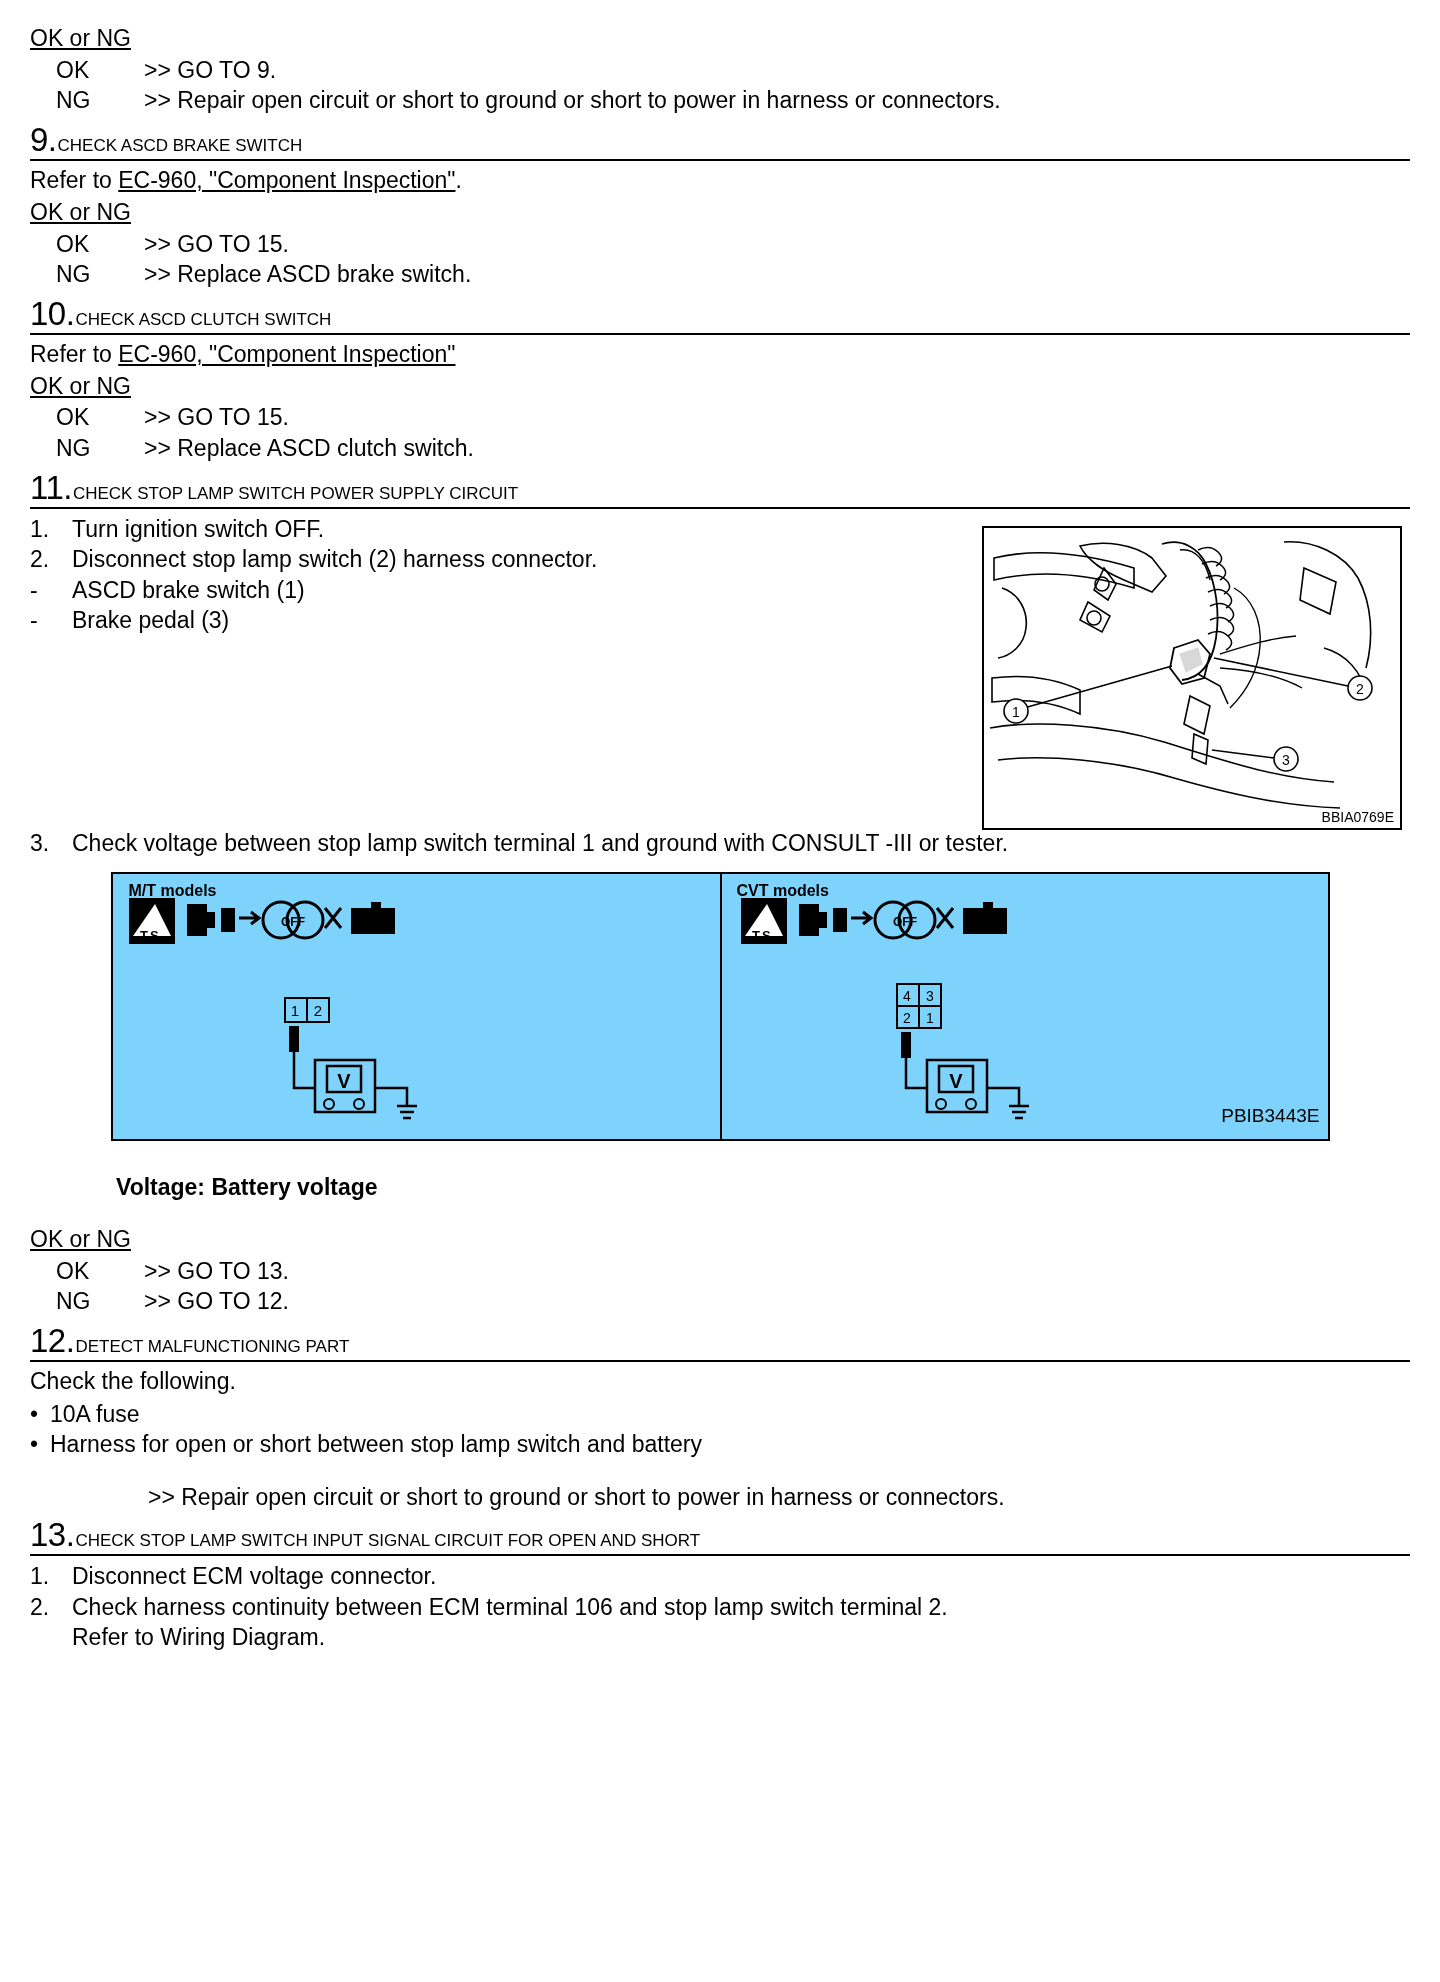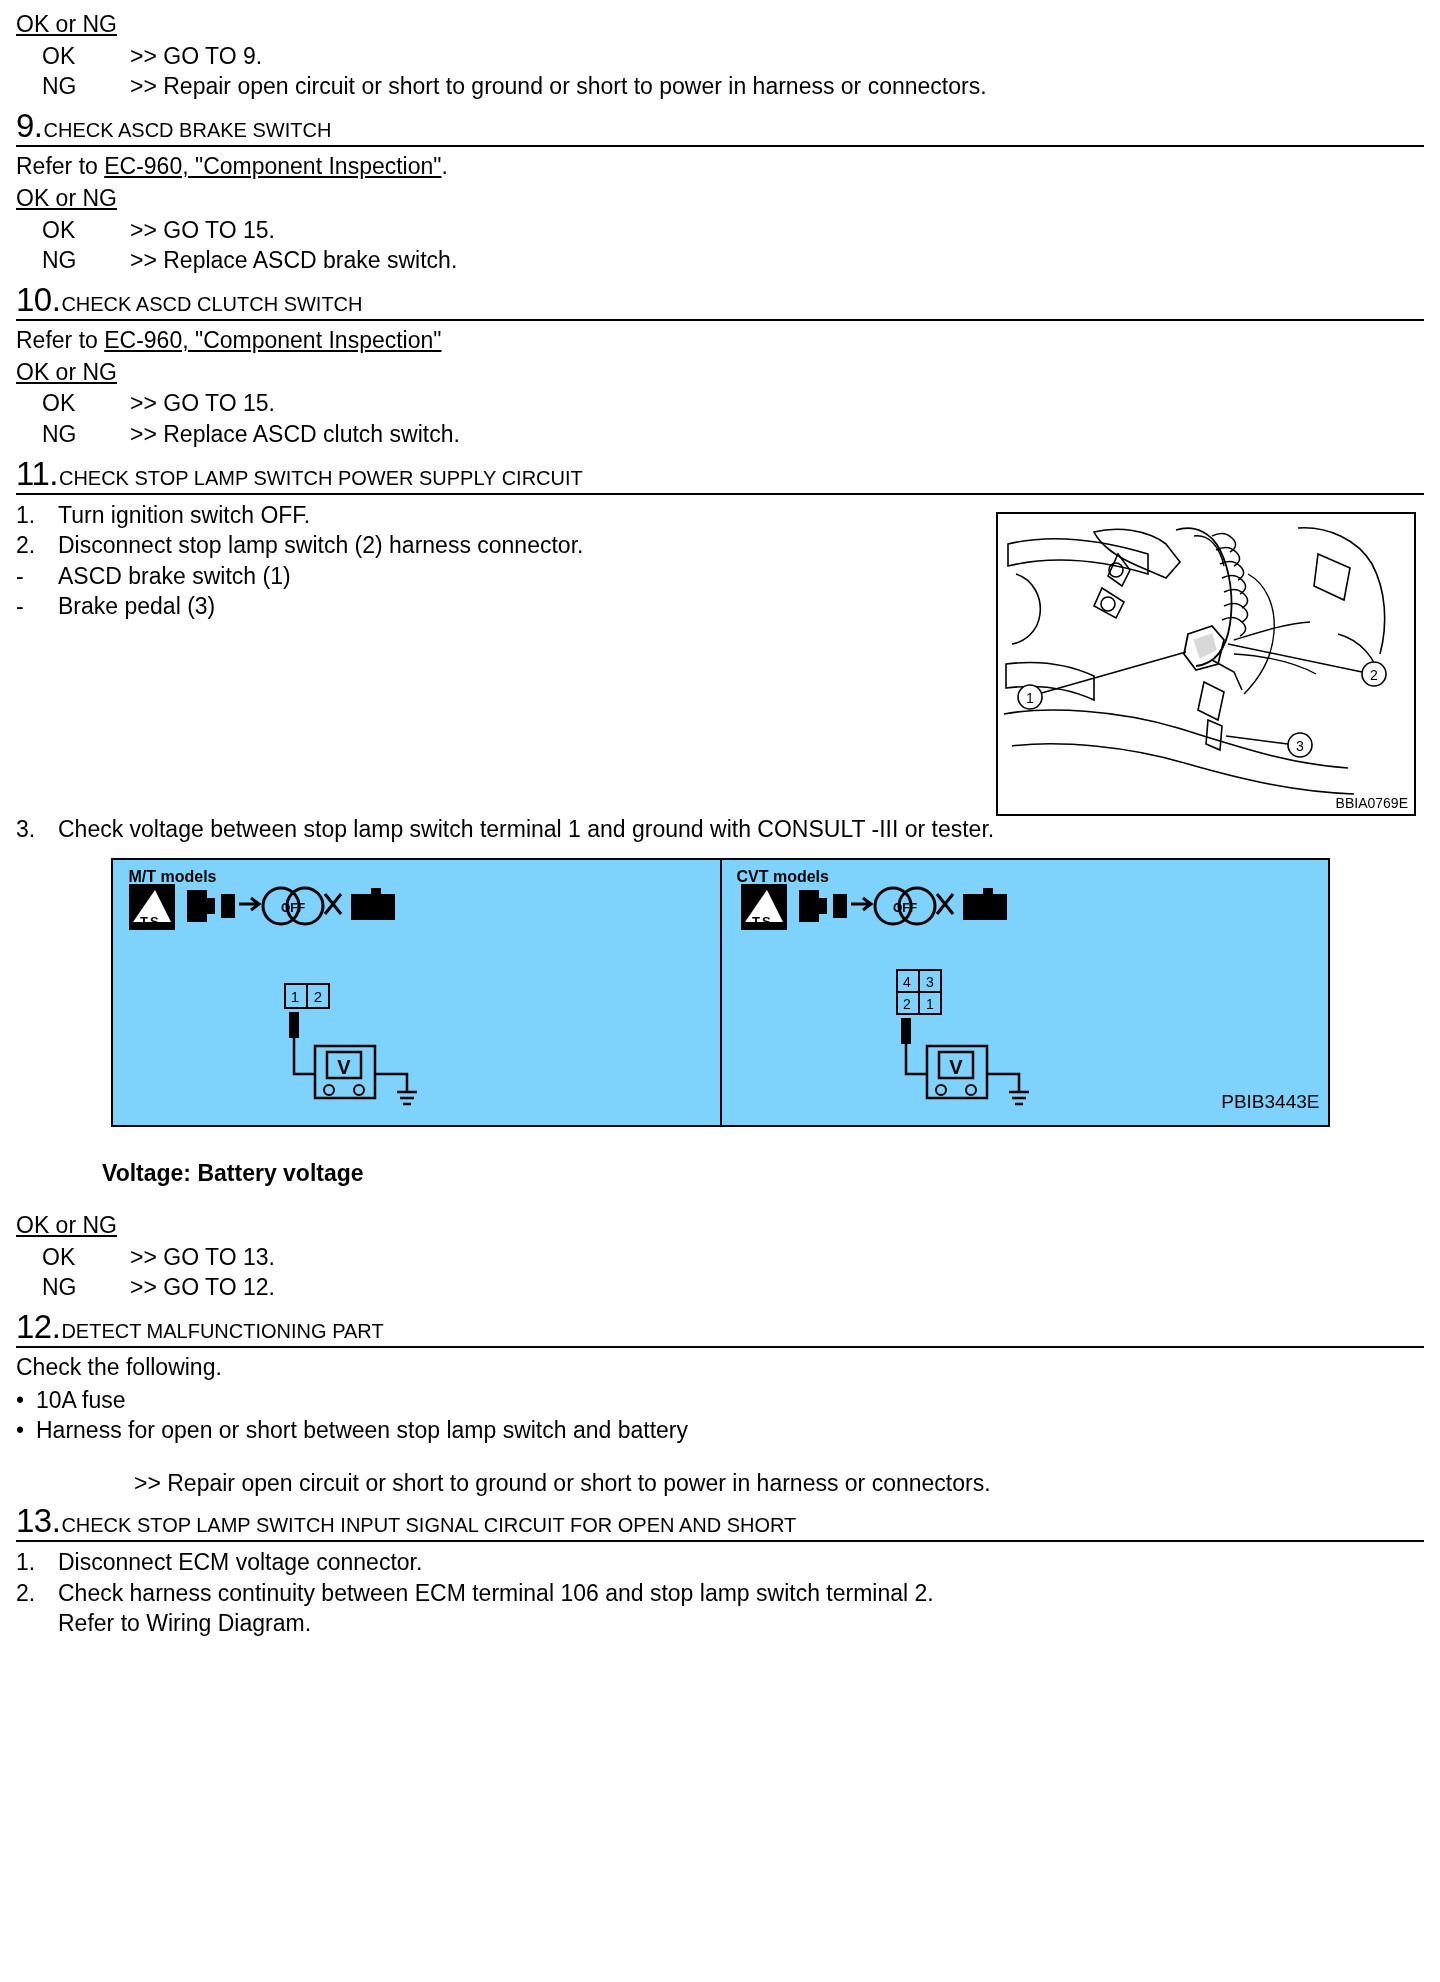--- a/index.html
+++ b/index.html
@@ -11,21 +11,21 @@
     width: 1440px;
     min-height: 1982px;
     font-family: "Liberation Sans", sans-serif;
     color: #000000;
     position: relative;
   }
   .page {
     position: relative;
     width: 1440px;
     min-height: 1982px;
-    padding: 2px;
+    padding: 16px;
     box-sizing: border-box;
   }
   .content {
     padding: 8px 14px 0 14px;
   }
   .underline-head {
     font-size: 23px;
     text-decoration: underline;
     line-height: 1.25;
     margin: 0 0 2px 0;
@@ -48,21 +48,21 @@
     align-items: baseline;
     margin-top: 7px;
     margin-bottom: 3px;
   }
   .step-num {
     font-size: 33px;
     line-height: 1;
     letter-spacing: -0.5px;
   }
   .step-title {
-    font-size: 20px;
+    font-size: 17px;
     line-height: 1;
     margin-left: 1px;
   }
   .rule {
     border-top: 2px solid #000;
     margin: 2px 0 5px 0;
   }
   .para {
     font-size: 23px;
     line-height: 1.3;

